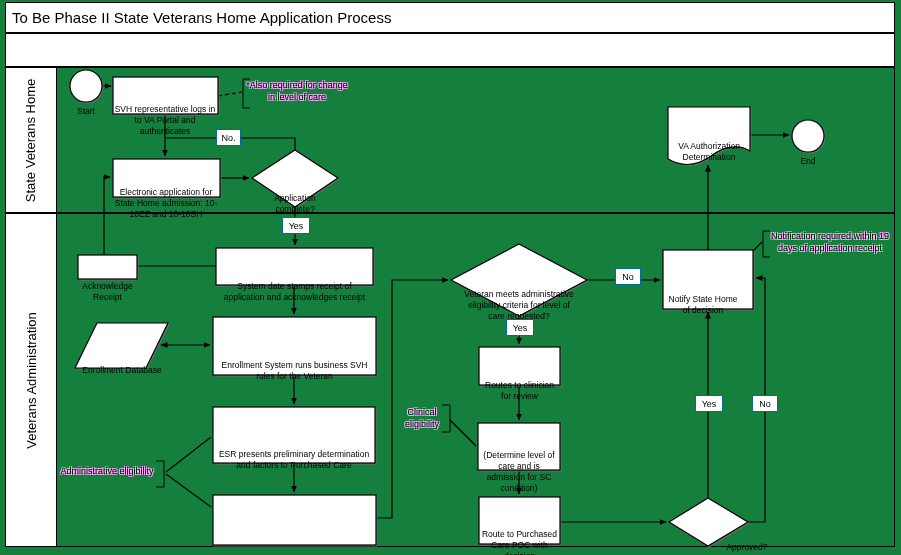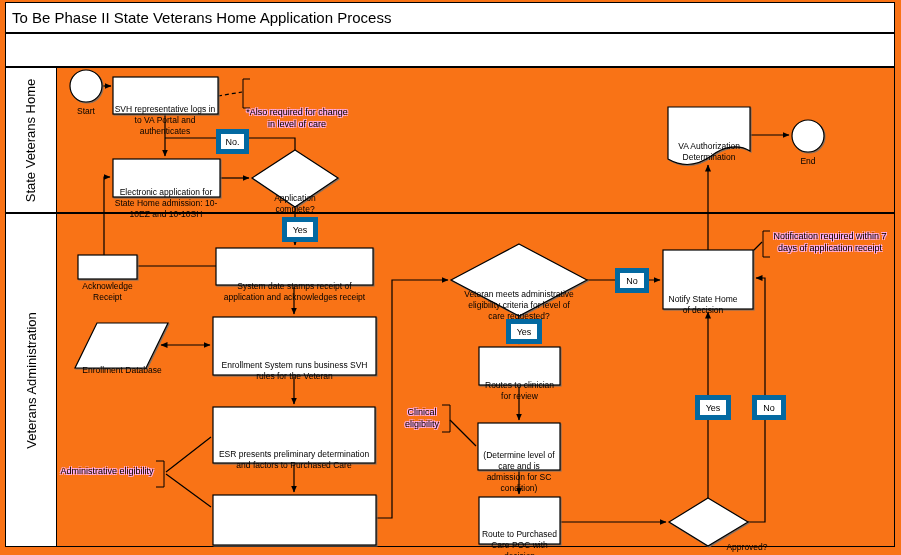--- a/index.html
+++ b/index.html
@@ -14,28 +14,28 @@
   .lane-label span{transform:rotate(-90deg);white-space:nowrap;font-size:13px;color:#000;}
   .lane-content{left:56px;width:839px;border:1px solid #000;background:transparent;}
   
   svg.layer{position:absolute;left:0;top:0;z-index:2;pointer-events:none;}
   .shape{fill:#fff;stroke:#000;stroke-width:1.2;filter:drop-shadow(1px 1px 0 rgba(110,110,110,0.85));}
   .conn{fill:none;stroke:#000;stroke-width:1.2;}
   .conn-dash{stroke-dasharray:4,3;}
   .bracket{fill:none;stroke:#000;stroke-width:1;}
   
   .node{position:absolute;z-index:3;display:flex;align-items:center;justify-content:center;text-align:center;font-size:8.5px;line-height:11px;color:#000;margin-top:25px;}
-  .edge-label{position:absolute;z-index:3;display:flex;align-items:center;justify-content:center;background:#fff;border:5px solid #0369a1;font-size:9px;color:#000;}
+  .edge-label{position:absolute;z-index:3;display:flex;align-items:center;justify-content:center;background:#fff;border:1px solid #0369a1;font-size:9px;color:#000;}
   .annotation{position:absolute;z-index:3;text-align:center;font-size:9px;line-height:12px;color:#000;
               text-shadow:1px 1px 0 #ffb3ff,-1px -1px 0 #ffb3ff,1px -1px 0 #ffb3ff,-1px 1px 0 #ffb3ff;}
 </style>
 </head>
 <body>
 
-<div class="stage" style="background: #f97316;">
+<div class="stage" style="background: #15803d;">
 
   <div class="abs band title-band">
     <span>To Be Phase II State Veterans Home Application Process</span>
   </div>
   <div class="abs band gap-band"></div>
 
   <div class="abs lane-label" style="top:67px;height:146px;">
     <span>State Veterans Home</span>
   </div>
   <div class="abs lane-content" style="top:67px;height:146px;"></div>
@@ -121,18 +121,18 @@
   <div class="node" style="left:670px;top:110px;width:78px;height:34px;">VA Authorization Determination</div>
   <div class="node" style="left:792px;top:121px;width:32px;height:30px;">End</div>
 
   <div class="edge-label" style="left:216px;top:129px;width:23px;height:15px;">No.</div>
   <div class="edge-label" style="left:282px;top:217px;width:26px;height:15px;">Yes</div>
   <div class="edge-label" style="left:615px;top:268px;width:24px;height:15px;">No</div>
   <div class="edge-label" style="left:506px;top:319px;width:26px;height:15px;">Yes</div>
   <div class="edge-label" style="left:695px;top:395px;width:26px;height:15px;">Yes</div>
   <div class="edge-label" style="left:752px;top:395px;width:24px;height:15px;">No</div>
 
-  <div class="annotation" style="left:246px;top:79px;width:102px;margin-top:27px;">*Also required for change in level of care</div>
+  <div class="annotation" style="left:246px;top:79px;width:102px;">*Also required for change in level of care</div>
   <div class="annotation" style="left:56px;top:465px;width:102px;">Administrative eligibility</div>
   <div class="annotation" style="left:400px;top:406px;width:44px;">Clinical eligibility</div>
-  <div class="annotation" style="left:764px;top:230px;width:132px;">Notification required within 7 days of application receipt</div>
+  <div class="annotation" style="left:764px;top:230px;width:132px;">Notification required within 19 days of application receipt</div>
 
 </div>
 
 </body></html>

